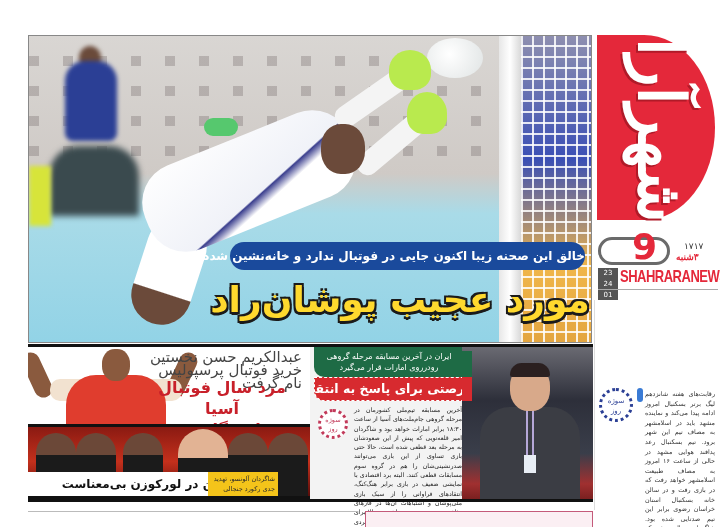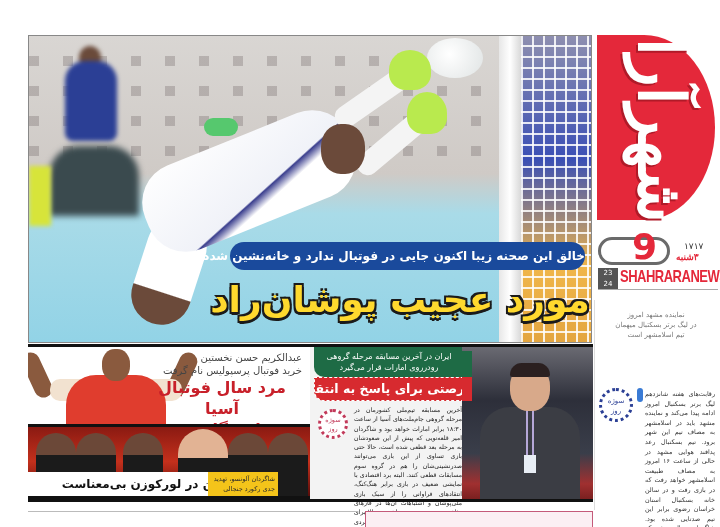--- a/index.html
+++ b/index.html
@@ -65,41 +65,41 @@
     text-shadow: 2px 2px 0 #b01a28;
   }
   #issue-block { left: 598px; top: 237px; width: 122px; height: 60px; }
   .ninety-nine { position: absolute; left: 0; top: 0; width: 72px; height: 28px; border: 3px solid #6a6a6a; border-radius: 14px; }
   .nine-red {
     position: absolute; left: 34px; top: -8px; font-size: 36px; font-weight: bold; line-height: 36px;
     color: #e4283a; font-family: "DejaVu Sans", sans-serif;
   }
   .issue-no { position: absolute; left: 86px; top: 4px; font-size: 9px; color: #333; font-family: "DejaVu Sans", sans-serif; }
   .issue-day { position: absolute; left: 78px; top: 15px; font-size: 9px; font-weight: bold; color: #e4283a; direction: rtl; font-family: Liberation Serif, serif; }
-  .date-box { position: absolute; left: 0; top: 31px; width: 20px; height: 22px; background: #555; color: #fff; font-size: 7px; text-align: center; line-height: 11px; }
+  .date-box { position: absolute; left: 0; top: 31px; width: 20px; height: 32px; background: #555; color: #fff; font-size: 7px; text-align: center; line-height: 11px; }
   .site-url { position: absolute; left: 22px; top: 30px; font-family: "Liberation Sans", sans-serif; font-weight: bold; font-size: 13px; color: #e4283a; letter-spacing: -0.5px; transform: scaleY(1.25); transform-origin: top left; }
   .date-strip { position: absolute; left: 0; top: 52px; width: 120px; height: 1px; background: #aaa; }
 
   
   #right-col { left: 597px; top: 310px; width: 118px; height: 200px; direction: rtl; }
   .rc-kicker { font-size: 7px; line-height: 10px; color: #777; text-align: center; }
   .rc-title { margin-top: 2px; font-size: 14px; font-weight: bold; line-height: 18px; color: #111; text-align: center; }
   .rc-badge { position: absolute; left: 2px; top: 78px; width: 34px; height: 34px; border-radius: 50%; border: 3px dotted #2b3f95; background: #fff; font-size: 7px; line-height: 10px; color: #2b3f95; text-align: center; padding-top: 5px; }
   .rc-pin { position: absolute; left: 40px; top: 78px; width: 6px; height: 14px; background: #3a7bd5; border-radius: 3px; }
   .rc-body { position: absolute; right: 0; top: 80px; width: 118px; font-size: 6.4px; line-height: 9.6px; color: #333; text-align: justify; }
   .rc-body .indent { display: block; padding-right: 0; padding-left: 48px; }
 
   
   #transfer-box { left: 28px; top: 344px; width: 282px; height: 80px; border-top: 3px solid #111; background: #fff; overflow: hidden; }
   .player-body { position: absolute; left: 38px; top: 28px; width: 100px; height: 60px; border-radius: 30px 30px 0 0; background: #e03d2e; }
   .player-sleeves { position: absolute; left: 22px; top: 32px; width: 132px; height: 22px; border-radius: 10px; background: #f2e2d0; }
   .player-arm-l { position: absolute; left: 0; top: 4px; width: 18px; height: 48px; border-radius: 9px; background: #8a5a3e; transform: rotate(-25deg); }
   .player-arm-r { position: absolute; left: 145px; top: 4px; width: 18px; height: 48px; border-radius: 9px; background: #8a5a3e; transform: rotate(25deg); }
   .player-head { position: absolute; left: 74px; top: 2px; width: 28px; height: 32px; border-radius: 45%; background: #8a5a3e; }
-  .tr-kicker { position: absolute; right: 8px; top: 4px; width: 160px; direction: rtl; text-align: right; font-size: 10px; line-height: 13px; color: #444; }
+  .tr-kicker { position: absolute; right: 8px; top: 4px; width: 160px; direction: rtl; text-align: right; font-size: 15px; line-height: 13px; color: #444; }
   .tr-title { position: absolute; right: 8px; top: 30px; width: 160px; direction: rtl; text-align: center; font-size: 16px; font-weight: bold; line-height: 21px; color: #c8202a; }
 
   
   #leverkusen-box { left: 28px; top: 424px; width: 282px; height: 75px; overflow: hidden; border-top: 3px solid #111; border-bottom: 3px solid #111;
     background: linear-gradient(180deg,#8a1a12 0%,#c4301c 50%,#5a0d0a 100%); }
   .lv-player { position: absolute; top: 6px; width: 40px; height: 72px; border-radius: 20px 20px 0 0; background: linear-gradient(180deg,#6b4838 0 30%, #1b1b1b 30% 100%); }
   .lv-coach { position: absolute; left: 150px; top: 2px; width: 50px; height: 70px; border-radius: 25px 25px 0 0; background: linear-gradient(180deg,#e2b394 0 42%, #1b1b1b 42% 100%); }
   .lv-caption { position: absolute; left: 0; bottom: 0; width: 220px; height: 24px; background: #ffffff; direction: rtl; text-align: right; padding-right: 6px;
     font-size: 12px; font-weight: bold; line-height: 24px; color: #111; white-space: nowrap; }
   .lv-tag { position: absolute; right: 0; bottom: 0; width: 70px; height: 24px; background: #f4c41a; direction: rtl; text-align: right; padding: 2px 3px;
@@ -176,25 +176,20 @@
     <span>23</span><br>
     <span>24 01</span>
   </div>
   <div class="site-url">SHAHRARANEWS.IR</div>
   <div class="date-strip"></div>
 </div>
 
 <div id="col-divider" class="abs"></div>
 
 <div id="right-col" class="abs">
-  <div class="rc-kicker">
-    <div>نماینده مشهد امروز</div>
-    <div>در لیگ برتر بسکتبال میهمان</div>
-    <div>تیم اسلامشهر است</div>
-  </div>
   <div class="rc-body">
     <span class="indent">رقابت‌های هفته شانزدهم لیگ برتر بسکتبال امروز ادامه پیدا می‌کند و نماینده مشهد باید در اسلامشهر به مصاف تیم این شهر برود. تیم بسکتبال رعد پدافند هوایی مشهد در حالی از ساعت ۱۶ امروز به مصاف طبیعت اسلامشهر خواهد رفت که در بازی رفت و در سالن خانه بسکتبال استان خراسان رضوی برابر این تیم صدتایی شده بود. شاگردان جمال سیفی که این روزها به هیچ تیمی در لیگ برتر «نه» نمی‌گویند و به رنگ تاریخ بسکتبال ایران بدل شده‌اند، در اندیشه این هستند تا امروز بتوانند با عملکرد خوبشان دستگیر اعاده حیثیت کنند...</span>
   </div>
   <div class="rc-badge">سوژه روز</div>
   <div class="rc-pin"></div>
 </div>
 
 <div id="transfer-box" class="abs">
   <div class="player-arm-l"></div>
   <div class="player-arm-r"></div>

